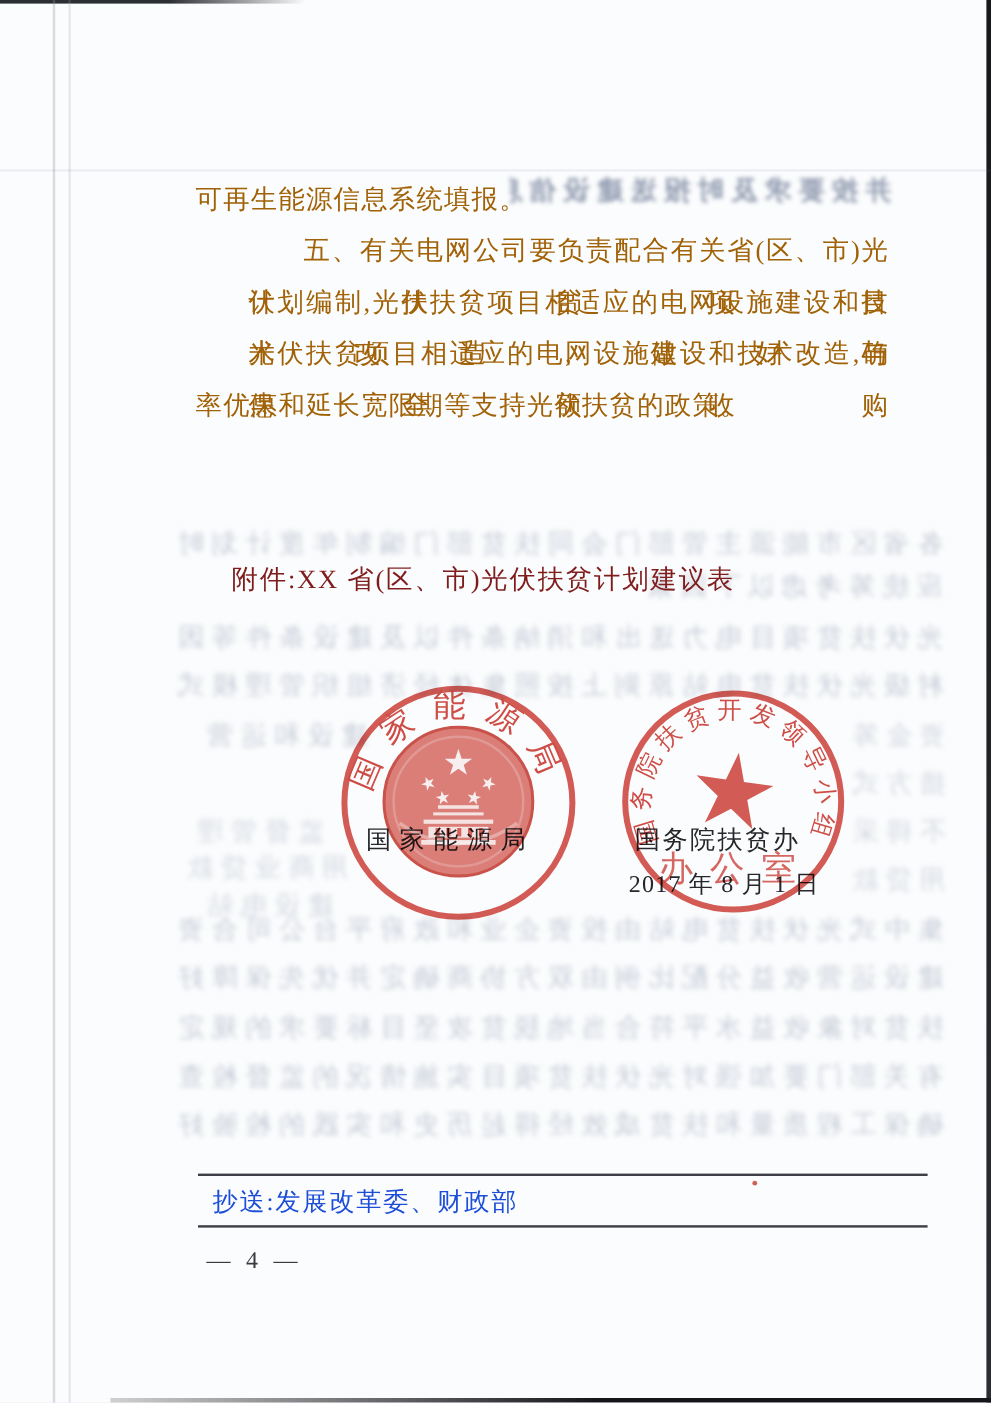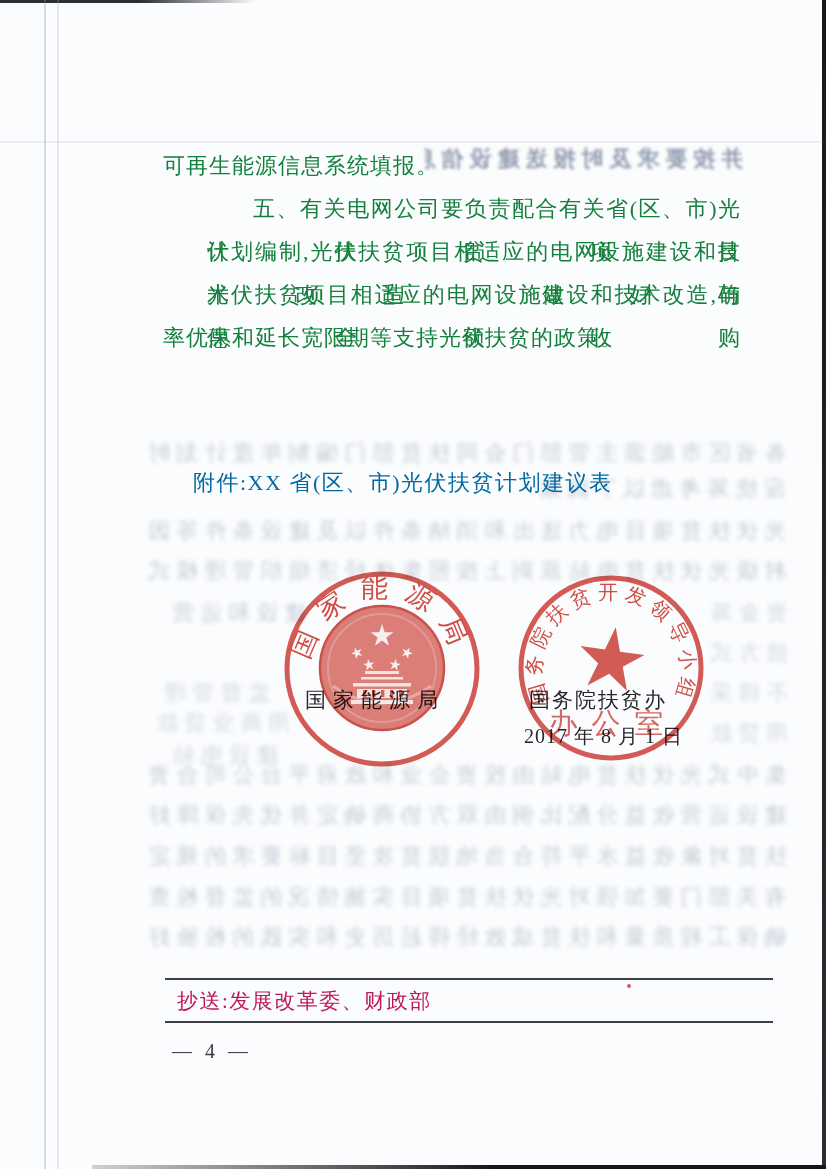--- a/index.html
+++ b/index.html
@@ -29,46 +29,46 @@
   .ghost {
     position:absolute; transform:scaleX(-1); filter:blur(2.1px);
     color:#939fb3; opacity:.52; font-size:22px; letter-spacing:6px;
     white-space:nowrap; overflow:hidden; line-height:26px; pointer-events:none;
   }
   .ghost.dark { color:#75829c; opacity:.8; filter:blur(1.6px); font-weight:bold; }
   .ghost.faint { opacity:.4; }
 
   
   .body-text { position:absolute; left:163px; top:144px; width:578px; }
-  .bl { font-size:22px; line-height:43px; height:43px; color:#15803d;
+  .bl { font-size:22px; line-height:43px; height:43px; color:#a16207;
         text-align:justify; text-justify:inter-character; letter-spacing:1px; }
   .bl.fill { text-align-last:justify;margin-left:44px; }
   .bl.indent { text-indent:46px; }
   .attachment { position:absolute; left:163px; top:466px; width:600px;
-        font-size:22px; line-height:34px; text-indent:30px; letter-spacing:1.5px; color:#0369a1; }
+        font-size:22px; line-height:34px; text-indent:30px; letter-spacing:1.5px; color:#7f1d1d; }
 
   
   .sig { position:absolute; color:#27272b; white-space:nowrap; z-index:1; }
   .sig-left  { left:305px; top:686px; font-size:21px; letter-spacing:7px; }
   .sig-right { left:529px; top:686px; font-size:21px; letter-spacing:2px; }
   .sig-date  { left:524px; top:723px; font-size:20px; letter-spacing:1px; }
 
   
   .seal { position:absolute; mix-blend-mode:multiply; opacity:.93; z-index:2; }
   .seal-left  { left:281px; top:568px; }
   .seal-right { left:516px; top:573px; }
   .seal-ring  { fill:none; stroke:#cf4038; stroke-width:5; stroke-opacity:.92; }
   .seal text, .seal textPath { fill:#cf4038; font-family:"Liberation Serif","DejaVu Serif",serif; }
 
   
   .cc-rule { position:absolute; left:165px; width:608px; height:2px; background:#3c4046; }
   .cc-rule-top { top:978px; }
   .cc-rule-bottom { top:1021px; }
   .cc-text { position:absolute; left:177px; top:987px; font-size:21px;
-             letter-spacing:1.5px; color:#be185d; }
+             letter-spacing:1.5px; color:#1d4ed8; }
   .page-number { position:absolute; left:172px; top:1040px; font-size:20px;
              letter-spacing:4px; color:#3a3b40; }
 </style>
 </head>
 <body>
 
 <div class="page">
 
   <div class="edge-top-left"></div>
   <div class="edge-right"></div>

